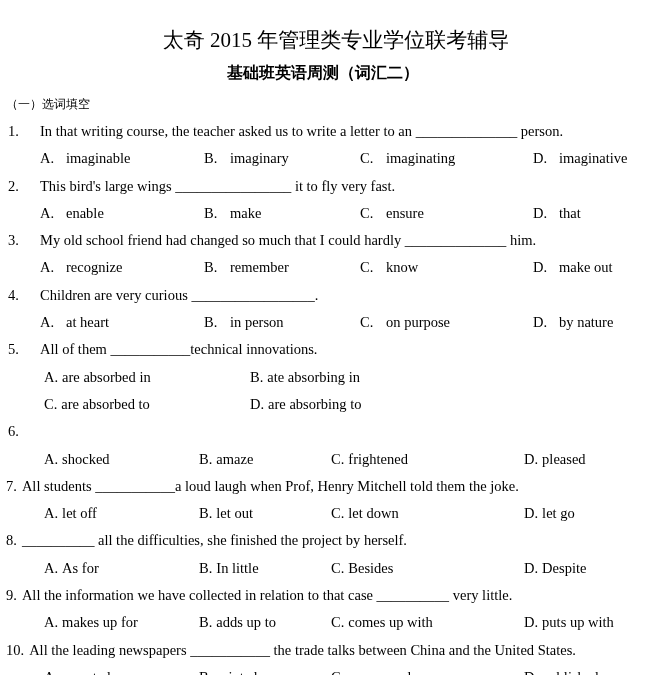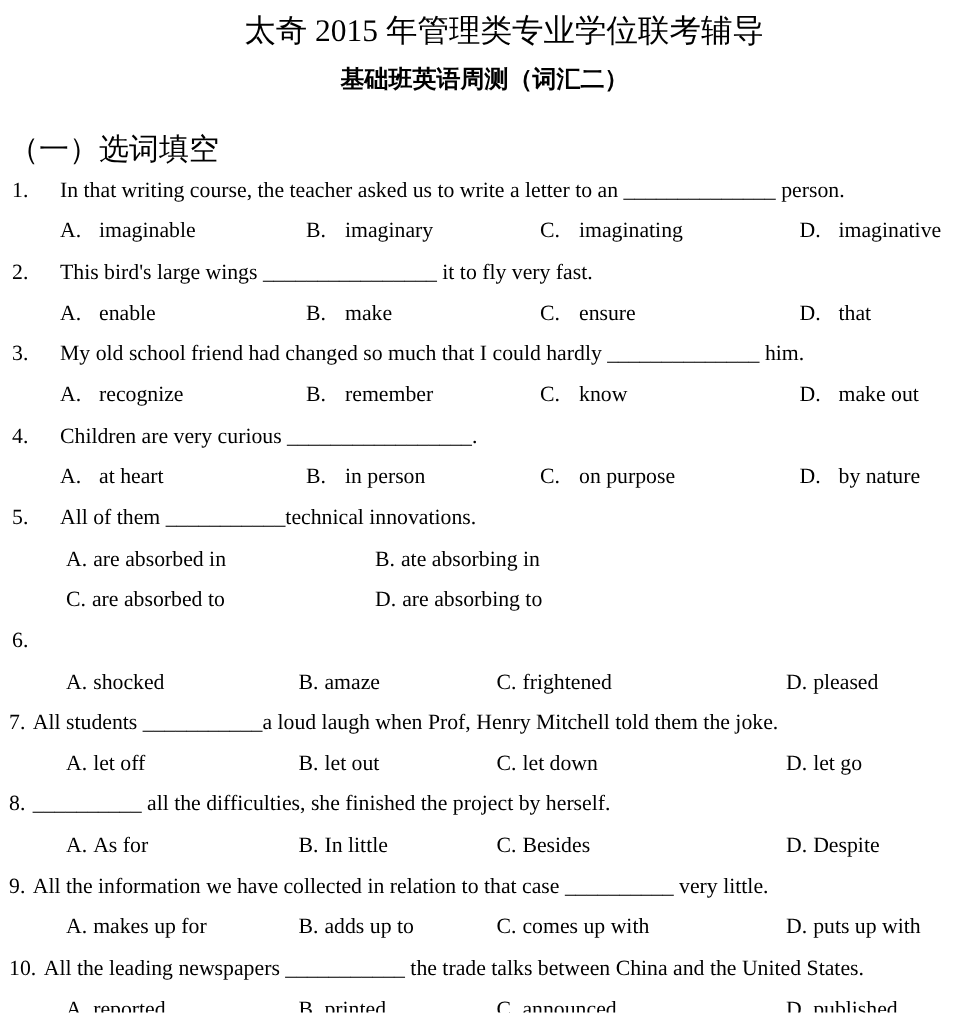--- a/index.html
+++ b/index.html
@@ -2,31 +2,31 @@
 <html><head>
 <meta charset="utf-8">
 <style>
   html,body{margin:0;padding:0;}
   body{
     width:646px;height:675px;background:#ffffff;color:#000000;
     font-family:"Liberation Serif","DejaVu Serif",serif;
     overflow:hidden;
   }
   .title{
-    text-align:center;font-size:21px;line-height:32px;margin-top:4px;
+    text-align:center;font-size:21px;line-height:32px;margin-top:24px;
     white-space:nowrap;
     padding-left:26px;
   }
   .subtitle{
     text-align:center;font-size:16px;font-weight:bold;line-height:20px;margin-top:8px;
     white-space:nowrap;
     font-family:Liberation Mono, monospace;
   }
   .section{
-    font-size:20px;line-height:24px;margin-top:24px;padding-left:6px;
+    font-size:12px;line-height:24px;margin-top:8px;padding-left:6px;
     white-space:nowrap;
   }
   .questions{margin-top:2px;}
   .line{
     position:relative;height:27.3px;line-height:27.3px;
     font-size:14.5px;white-space:nowrap;
   }
   .stem.hang{padding-left:40px;}
   .stem.hang .qnum{position:absolute;left:8px;top:0;}
   .stem.inline{padding-left:6px;}

